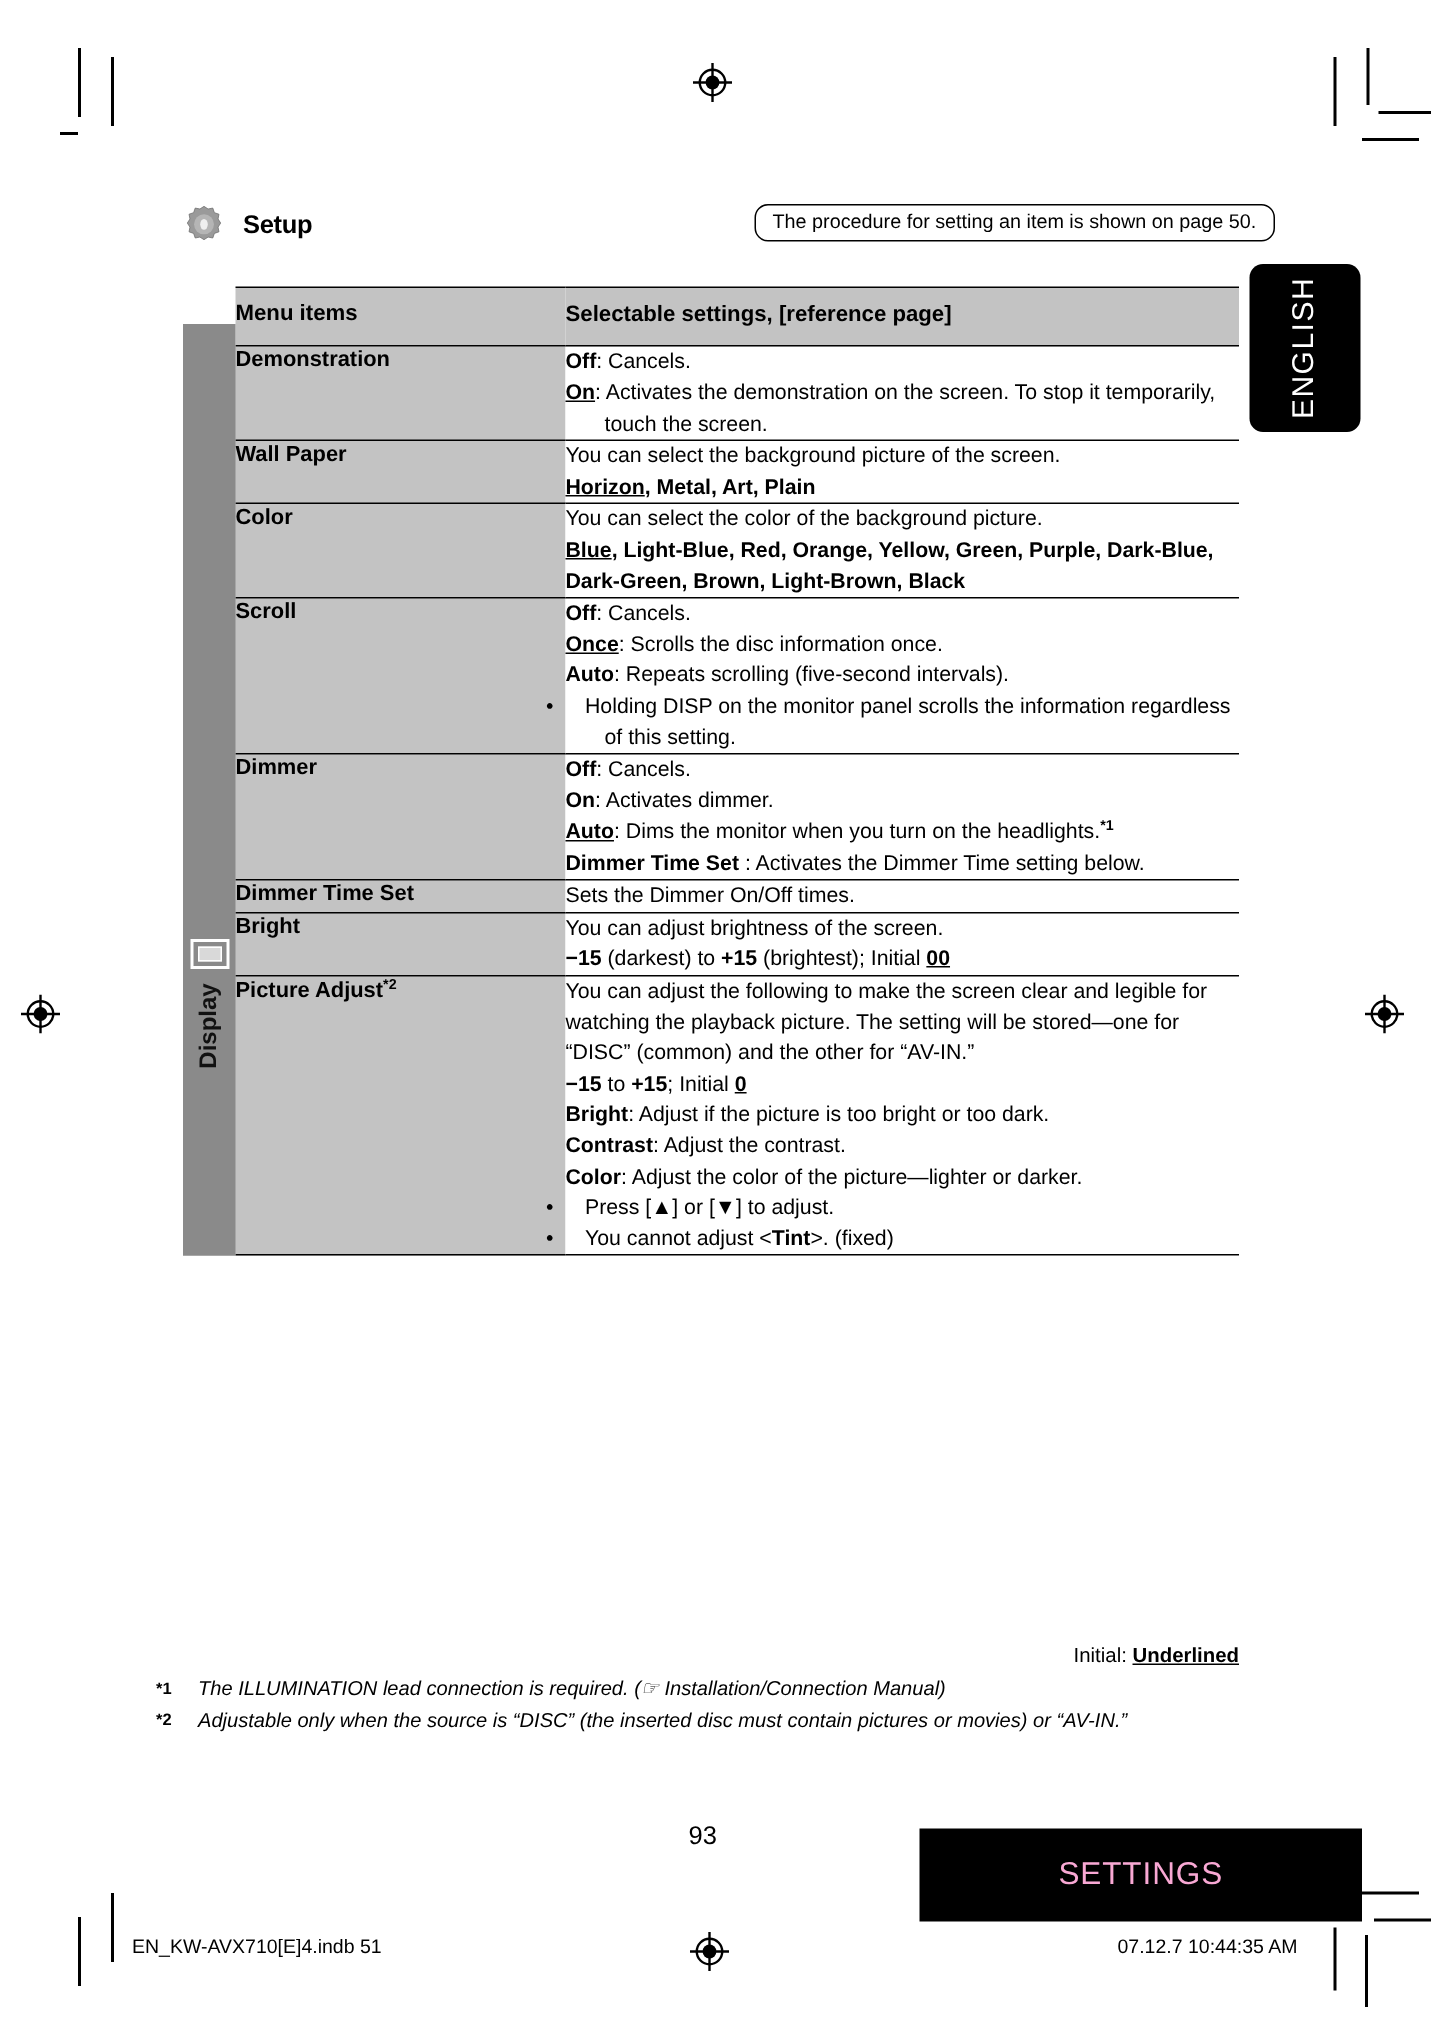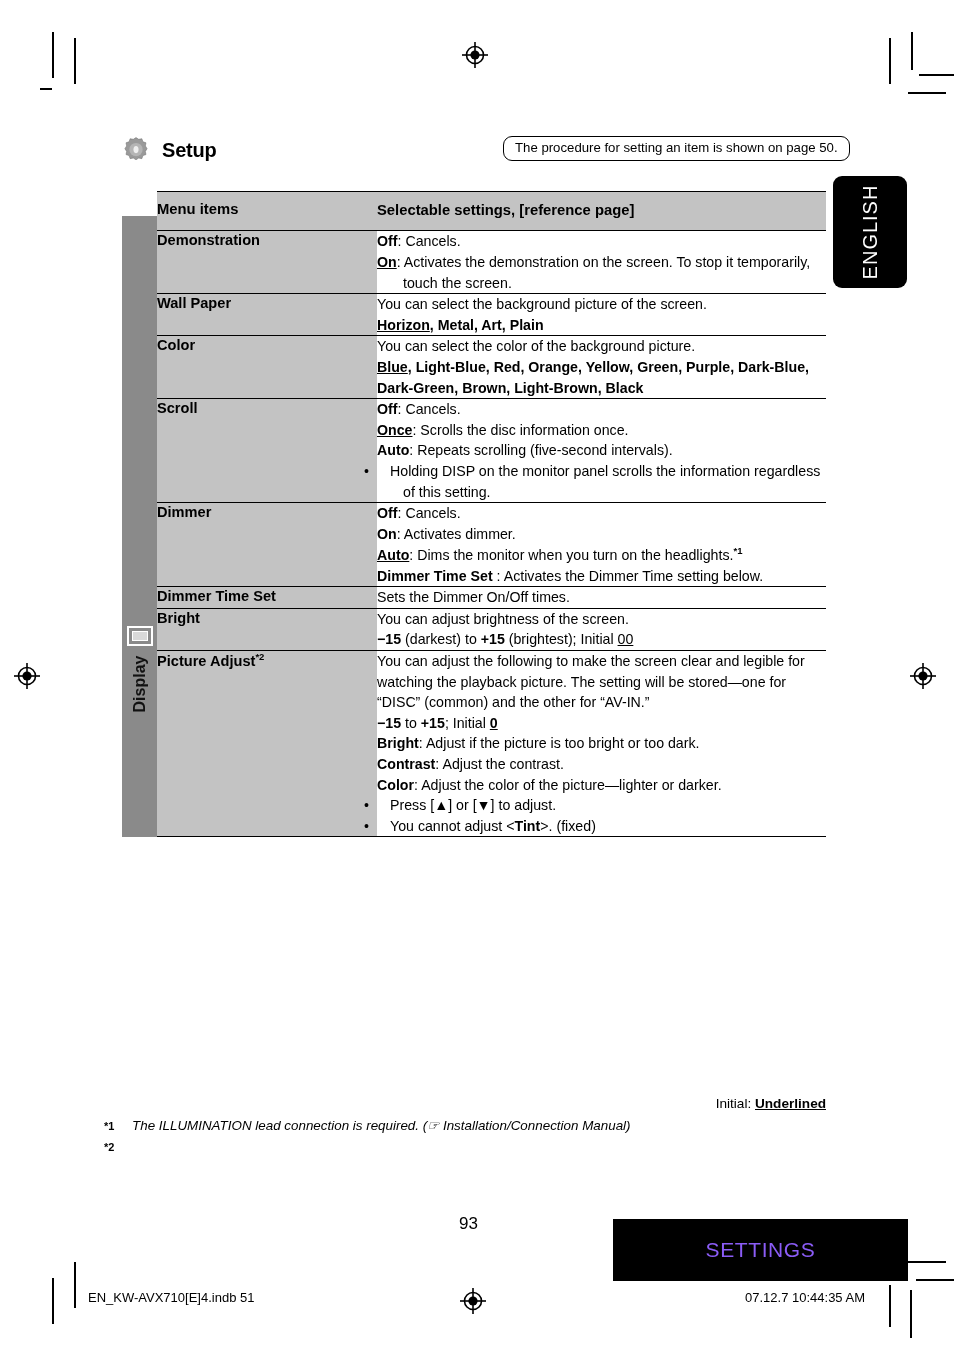--- a/index.html
+++ b/index.html
@@ -28,21 +28,21 @@
     left: 0; top: 0; width: 954px; height: 1354px;
   }
 
   
   .setup-head {
     position: absolute; left: 122px; top: 136px;
     display: flex; align-items: center; gap: 12px;
   }
   .gear-icon { width: 28px; height: 28px; display: block; }
   .setup-title {
-    font-size: 20px; font-weight: bold;
+    font-size: 17px; font-weight: bold;
     letter-spacing: -0.2px;
   }
   .procedure-note {
     position: absolute; left: 503px; top: 136px;
     border: 1.6px solid #000; border-radius: 9px;
     padding: 3px 11px 4px 11px;
     font-size: 13.2px; line-height: 1.2;
     background: #fff;
     white-space: nowrap;
   }
@@ -157,21 +157,21 @@
   .page-num {
     position: absolute; left: 459px; top: 1214px;
     font-size: 17px;
   }
   .settings-band {
     position: absolute; left: 613px; top: 1219px;
     width: 295px; height: 62px;
     background: #000;
     display: flex; align-items: center; justify-content: center;
   }
-  .settings-band span { color: #8b5cf6; font-size: 21px; letter-spacing: 0.6px; }
+  .settings-band span { color: #f9a8d4; font-size: 21px; letter-spacing: 0.6px; }
 
   .file-line {
     position: absolute; left: 88px; top: 1290px;
     font-size: 13px;
   }
   .time-line {
     position: absolute; left: 745px; top: 1290px;
     font-size: 13px;
   }
 </style>
@@ -321,21 +321,21 @@
             <td class="menu">Dimmer Time Set</td>
             <td class="desc">
               <span style="display:block">Sets the Dimmer On/Off times.</span>
             </td>
           </tr>
           <tr>
             <td class="spacer filled"></td>
             <td class="menu">Bright</td>
             <td class="desc">
               <span style="display:block">You can adjust brightness of the screen.</span>
-              <span style="display:block"><b>−15</b> (darkest) to <b>+15</b> (brightest); Initial <u style="font-weight:normal">00</u></span>
+              <span style="display:block"><b>−15</b> (darkest) to <b>+15</b> (brightest); Initial <u style="font-weight:bold">00</u></span>
             </td>
           </tr>
           <tr class="last">
             <td class="spacer filled"></td>
             <td class="menu">Picture Adjust<sup class="fn">*2</sup></td>
             <td class="desc">
               <span style="display:block">You can adjust the following to make the screen clear and legible for</span>
               <span style="display:block">watching the playback picture. The setting will be stored—one for</span>
               <span style="display:block">“DISC” (common) and the other for “AV-IN.”</span>
               <span style="display:block"><b>−15</b> to <b>+15</b>; Initial <u style="font-weight:bold">0</u></span>
@@ -354,20 +354,21 @@
     <span>Initial: </span><u>Underlined</u>
   </div>
 
   <div class="footnotes">
     <div class="row">
       <span class="mk">*1</span>
       <span>The ILLUMINATION lead connection is required. (☞ Installation/Connection Manual)</span>
     </div>
     <div class="row">
       <span class="mk">*2</span>
+      <span>Adjustable only when the source is “DISC” (the inserted disc must contain pictures or movies) or “AV-IN.”</span>
     </div>
   </div>
 
   <div class="page-num">93</div>
   <div class="settings-band">
     <span>SETTINGS</span>
   </div>
   <div class="file-line">EN_KW-AVX710[E]4.indb   51</div>
   <div class="time-line">07.12.7   10:44:35 AM</div>
 

